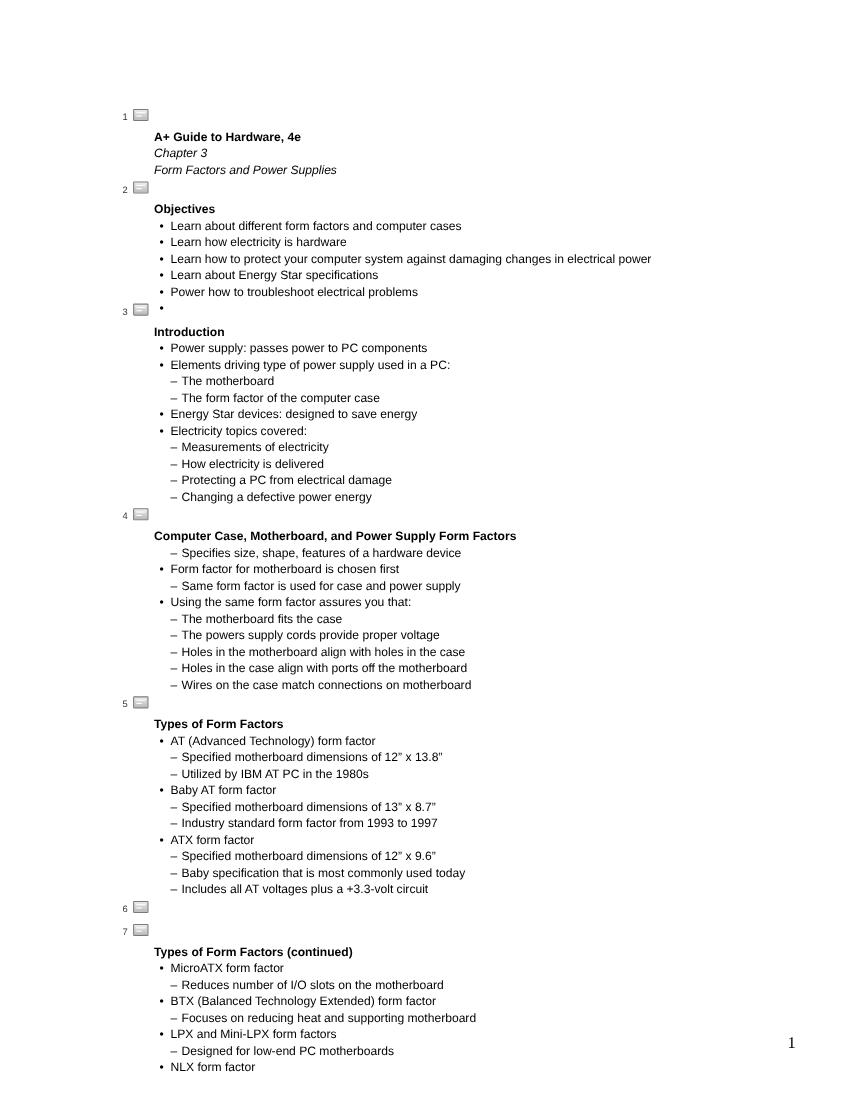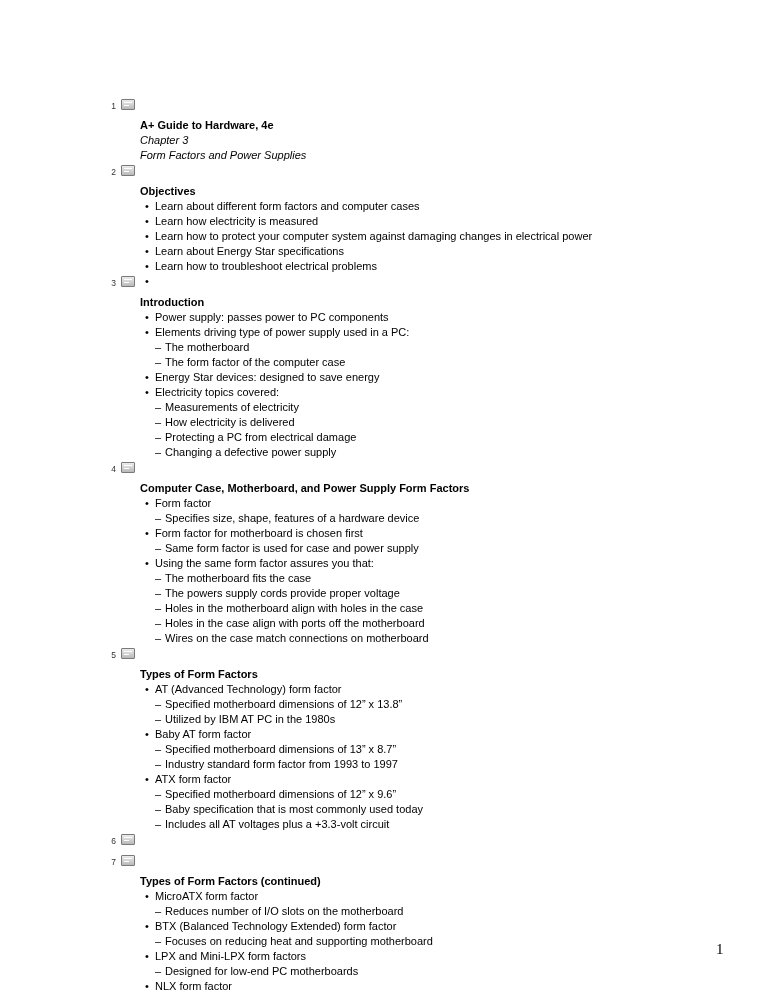--- a/index.html
+++ b/index.html
@@ -81,54 +81,53 @@
         </div>
       </div>
       <div class="slide">
         <div class="slide-header">
           <span class="slide-num">2</span>
           <span class="slide-icon"></span>
           <span class="slide-title">Objectives</span>
         </div>
         <div class="slide-lines">
           <div class="line bullet">Learn about different form factors and computer cases</div>
-          <div class="line bullet">Learn how electricity is measured</div>
+          <div class="line bullet">Learn how electricity is hardware</div>
           <div class="line bullet">Learn how to protect your computer system against damaging changes in electrical power</div>
           <div class="line bullet">Learn about Energy Star specifications</div>
-          <div class="line bullet">Learn how to troubleshoot electrical problems</div>
+          <div class="line bullet">Power how to troubleshoot electrical problems</div>
           <div class="line bullet"></div>
         </div>
       </div>
       <div class="slide">
         <div class="slide-header">
           <span class="slide-num">3</span>
           <span class="slide-icon"></span>
           <span class="slide-title">Introduction</span>
         </div>
         <div class="slide-lines">
           <div class="line bullet">Power supply: passes power to PC components</div>
           <div class="line bullet">Elements driving type of power supply used in a PC:</div>
           <div class="line dash">The motherboard</div>
           <div class="line dash">The form factor of the computer case</div>
           <div class="line bullet">Energy Star devices: designed to save energy</div>
           <div class="line bullet">Electricity topics covered:</div>
           <div class="line dash">Measurements of electricity</div>
           <div class="line dash">How electricity is delivered</div>
           <div class="line dash">Protecting a PC from electrical damage</div>
-          <div class="line dash">Changing a defective power supply</div>
+          <div class="line dash">Changing a defective power energy</div>
         </div>
       </div>
       <div class="slide">
         <div class="slide-header">
           <span class="slide-num">4</span>
           <span class="slide-icon"></span>
           <span class="slide-title">Computer Case, Motherboard, and Power Supply Form Factors</span>
         </div>
         <div class="slide-lines">
-          <div class="line bullet">Form factor</div>
           <div class="line dash">Specifies size, shape, features of a hardware device</div>
           <div class="line bullet">Form factor for motherboard is chosen first</div>
           <div class="line dash">Same form factor is used for case and power supply</div>
           <div class="line bullet">Using the same form factor assures you that:</div>
           <div class="line dash">The motherboard fits the case</div>
           <div class="line dash">The powers supply cords provide proper voltage</div>
           <div class="line dash">Holes in the motherboard align with holes in the case</div>
           <div class="line dash">Holes in the case align with ports off the motherboard</div>
           <div class="line dash">Wires on the case match connections on motherboard</div>
         </div>

